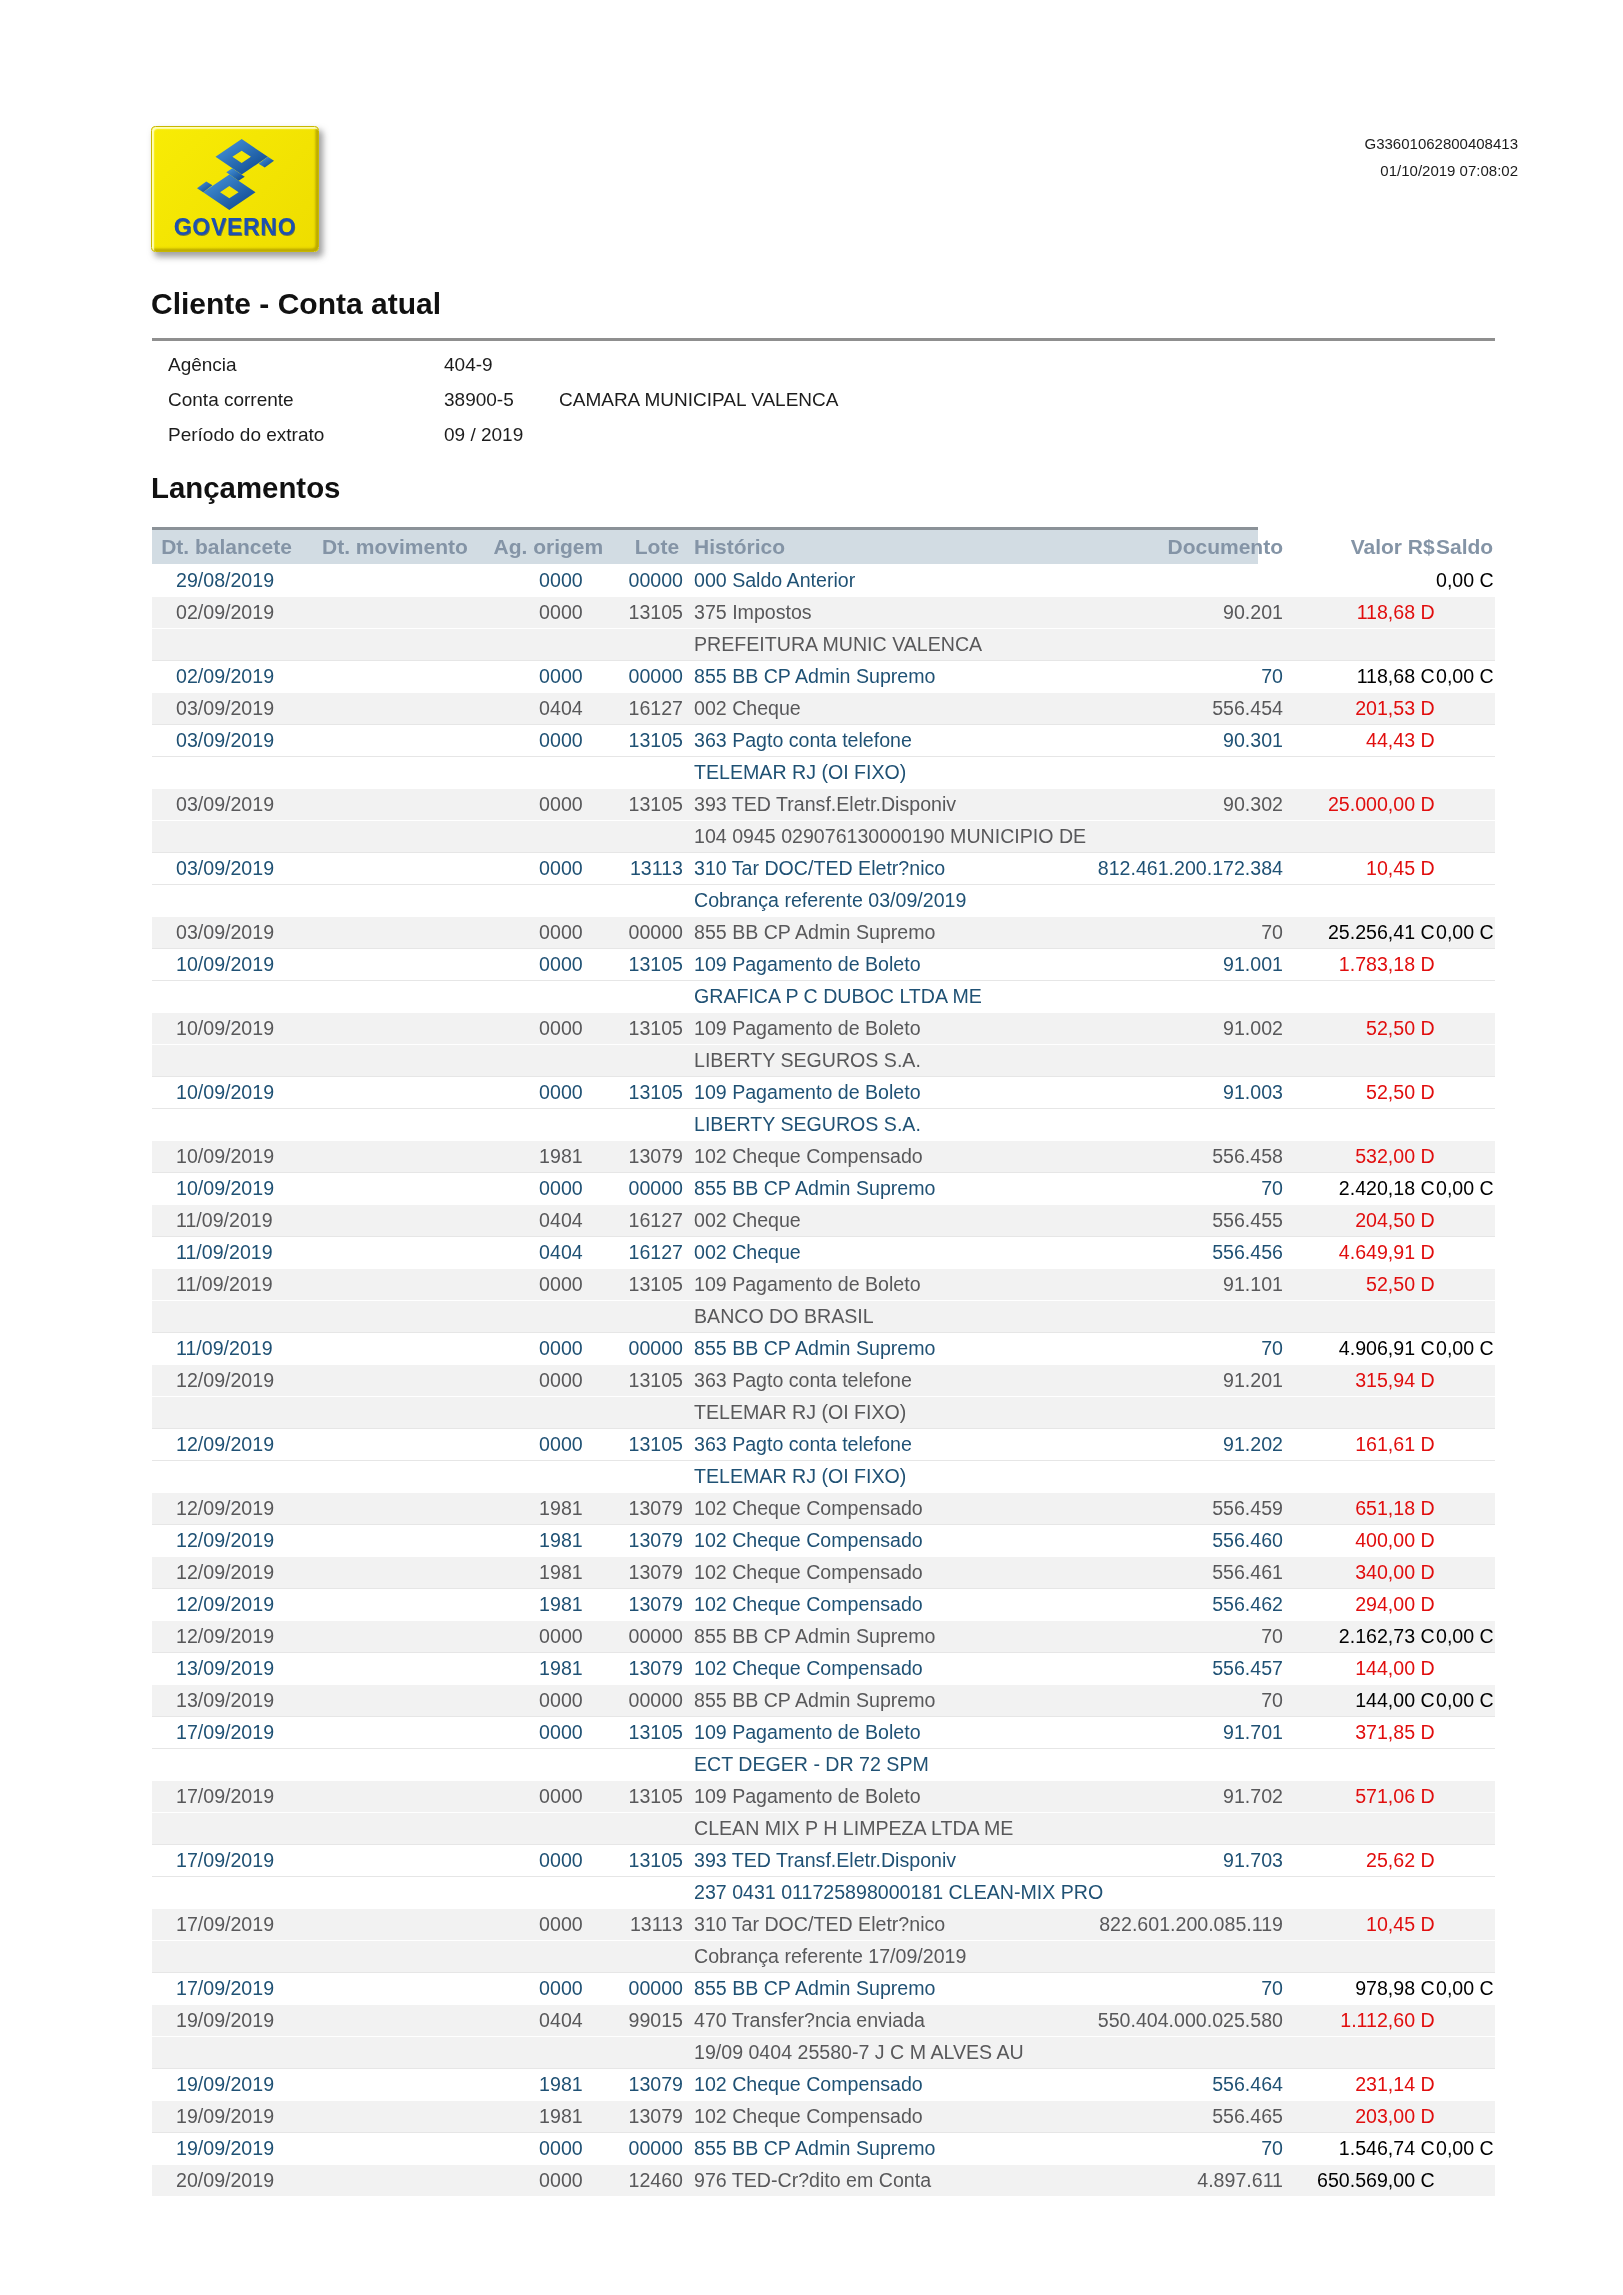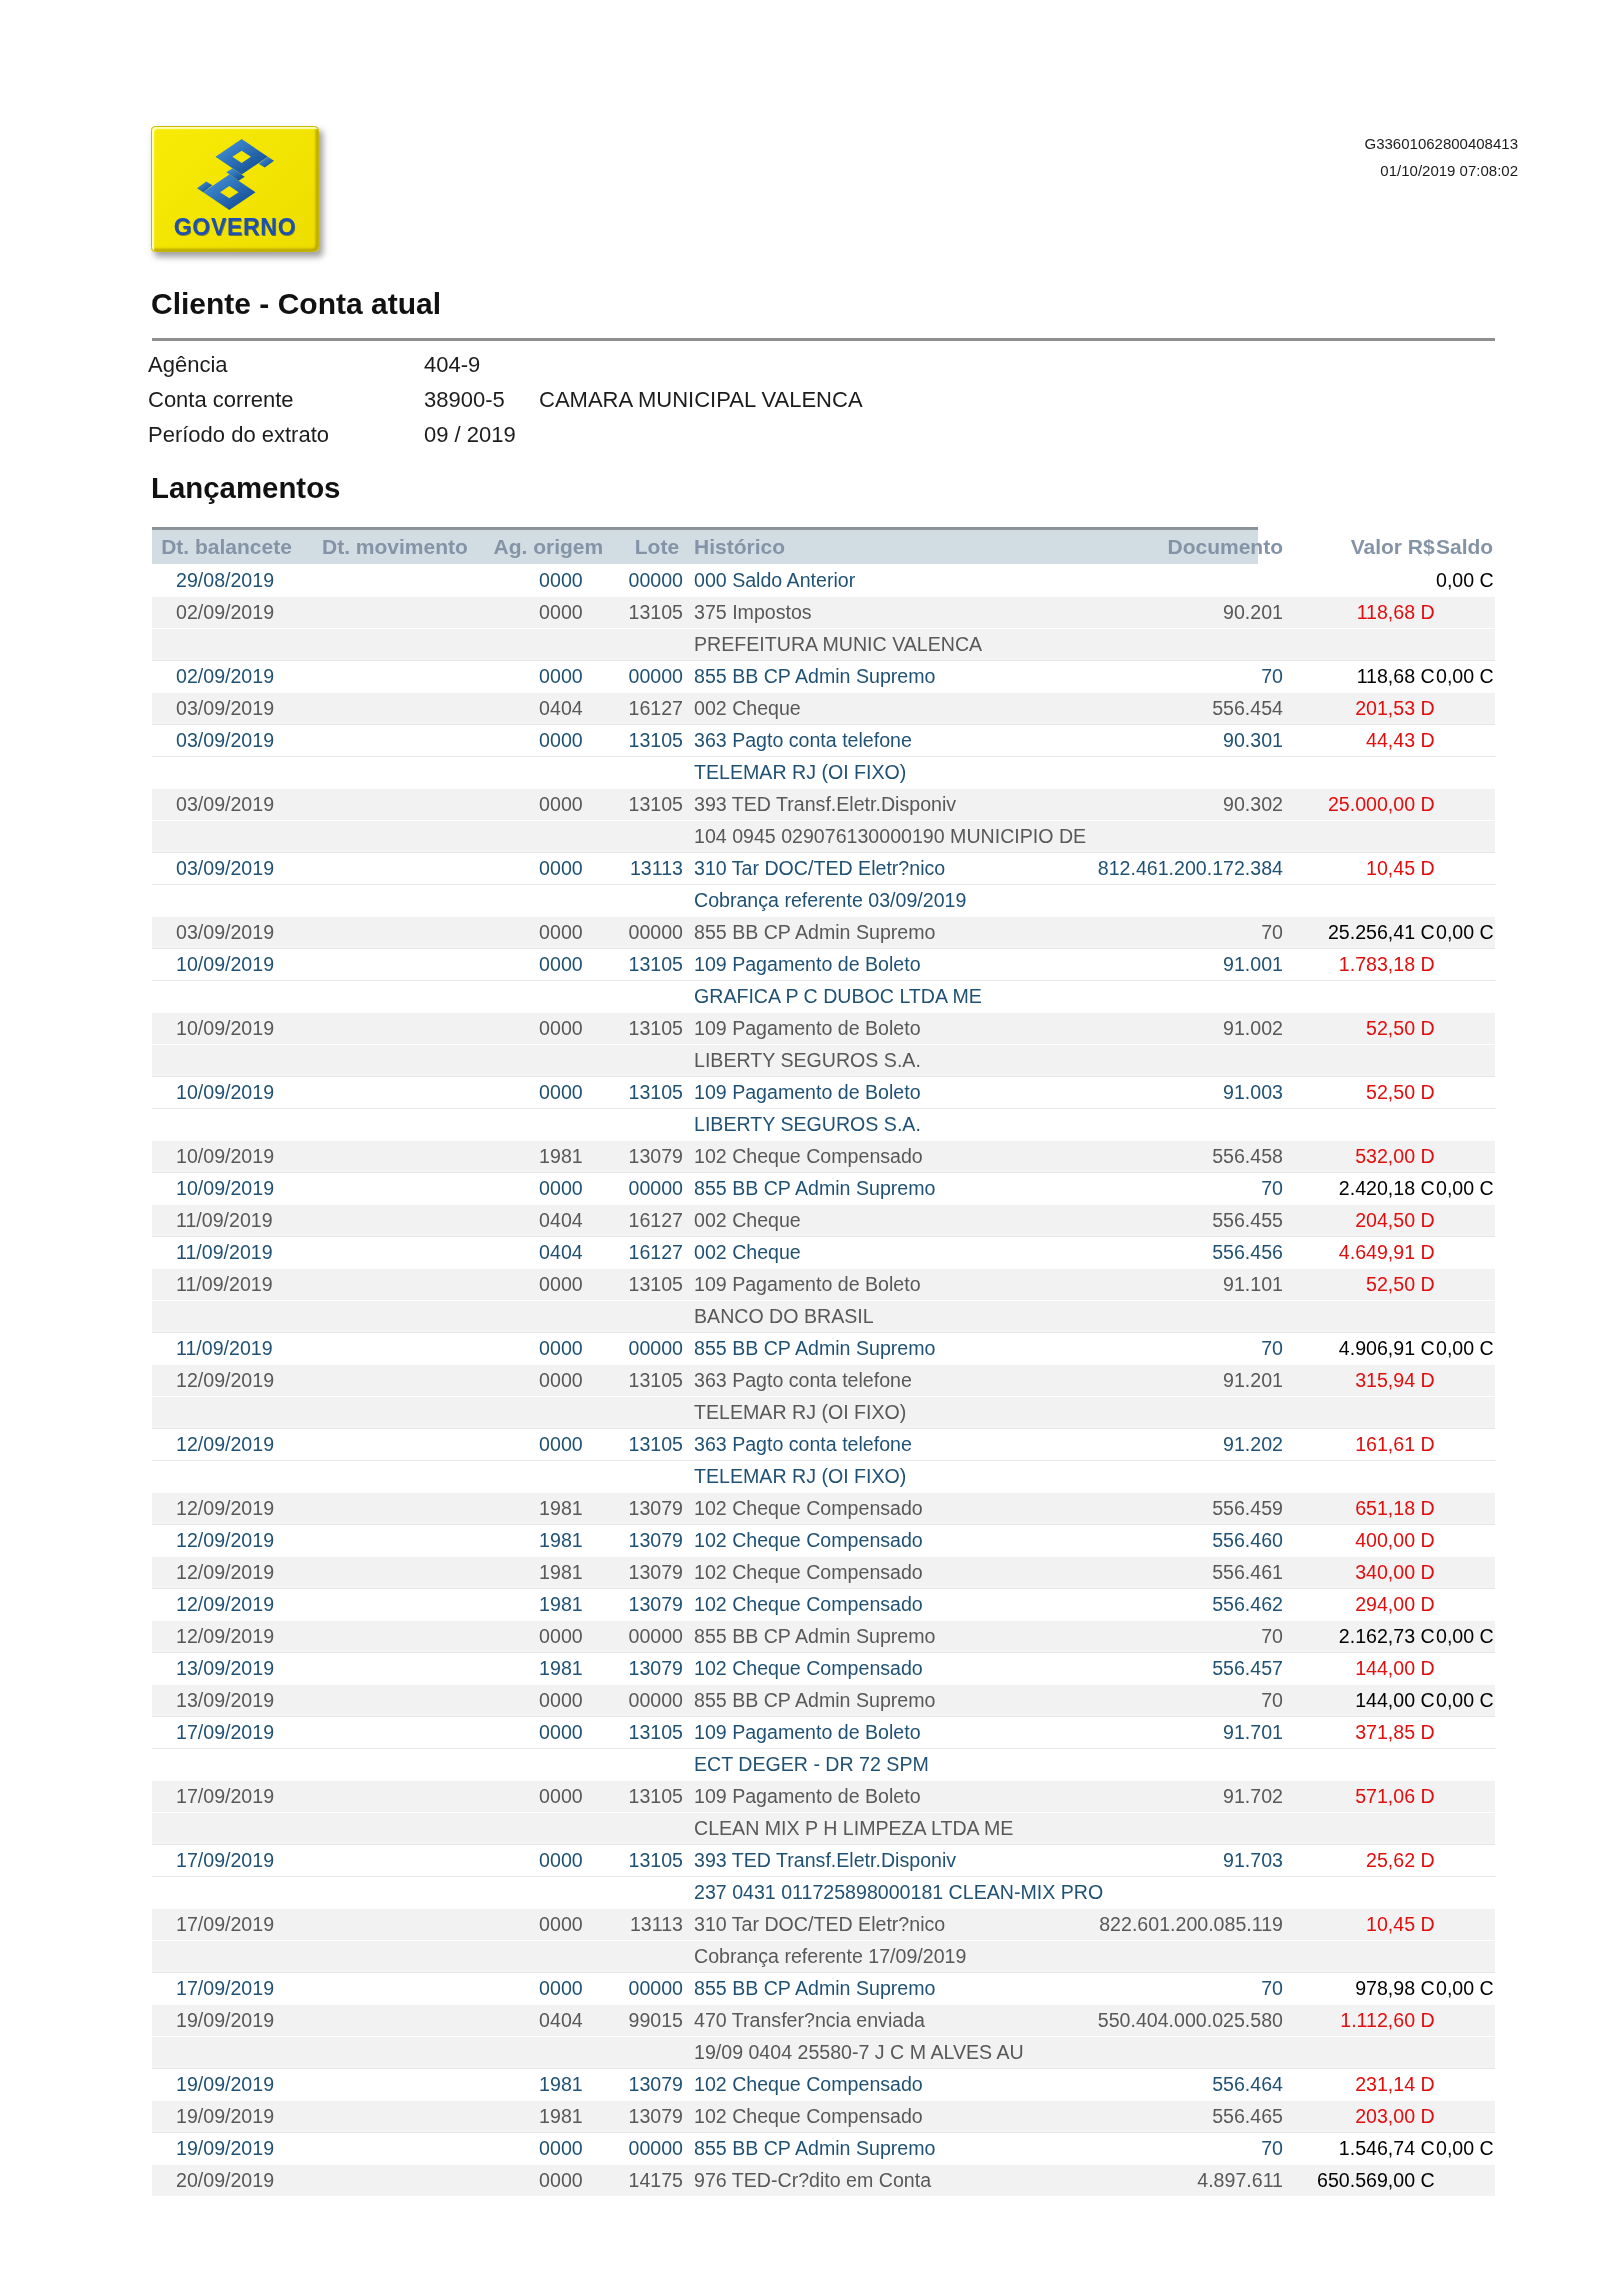--- a/index.html
+++ b/index.html
@@ -27,21 +27,21 @@
 
   
   .doc-meta { right:105px; top:130px; text-align:right; font-size:15px; line-height:27px; color:#1b1b1b; }
 
   
   .title1 { left:151px; top:287px; font-size:30px; font-weight:bold; color:#111; }
   .rule   { left:152px; top:338px; width:1343px; height:2.6px; background:#8f8f8f; }
   .title2 { left:151px; top:471px; font-size:29.4px; font-weight:bold; color:#111; }
 
   
-  .info { left:148px; top:347px; width:1343px; font-size:22px; color:#1c1c1c; }
+  .info { left:168px; top:347px; width:1343px; font-size:19px; color:#1c1c1c; }
   .info .irow { display:grid; grid-template-columns:276px 115px auto; height:35px; align-items:center; }
 
   
   .thead {
     left:152px; top:527px; width:1106px; height:37px; box-sizing:border-box;
     display:grid; grid-template-columns:153px 178px 101px 99px 363px 239px 151px 58px;
     align-items:center; border-top:3.3px solid #8b9298; background:#d2dce3;
     color:#8494a6; font-weight:bold; font-size:21px;
   }
   .rows { left:152px; top:564px; width:1343px; }
@@ -491,21 +491,21 @@
         <div class="c4">00000</div>
         <div class="c5">855 BB CP Admin Supremo</div>
         <div class="c6">70</div>
         <div class="c7 credit">1.546,74 C</div>
         <div class="c8 credit">0,00 C</div>
       </div>
       <div class="row g">
         <div class="c1">20/09/2019</div>
         <div class="c2"></div>
         <div class="c3">0000</div>
-        <div class="c4">14175</div>
+        <div class="c4">12460</div>
         <div class="c5">976 TED-Cr?dito em Conta</div>
         <div class="c6">4.897.611</div>
         <div class="c7 credit">650.569,00 C</div>
         <div class="c8"></div>
       </div>
     </div>
 
 </div>
 
 

